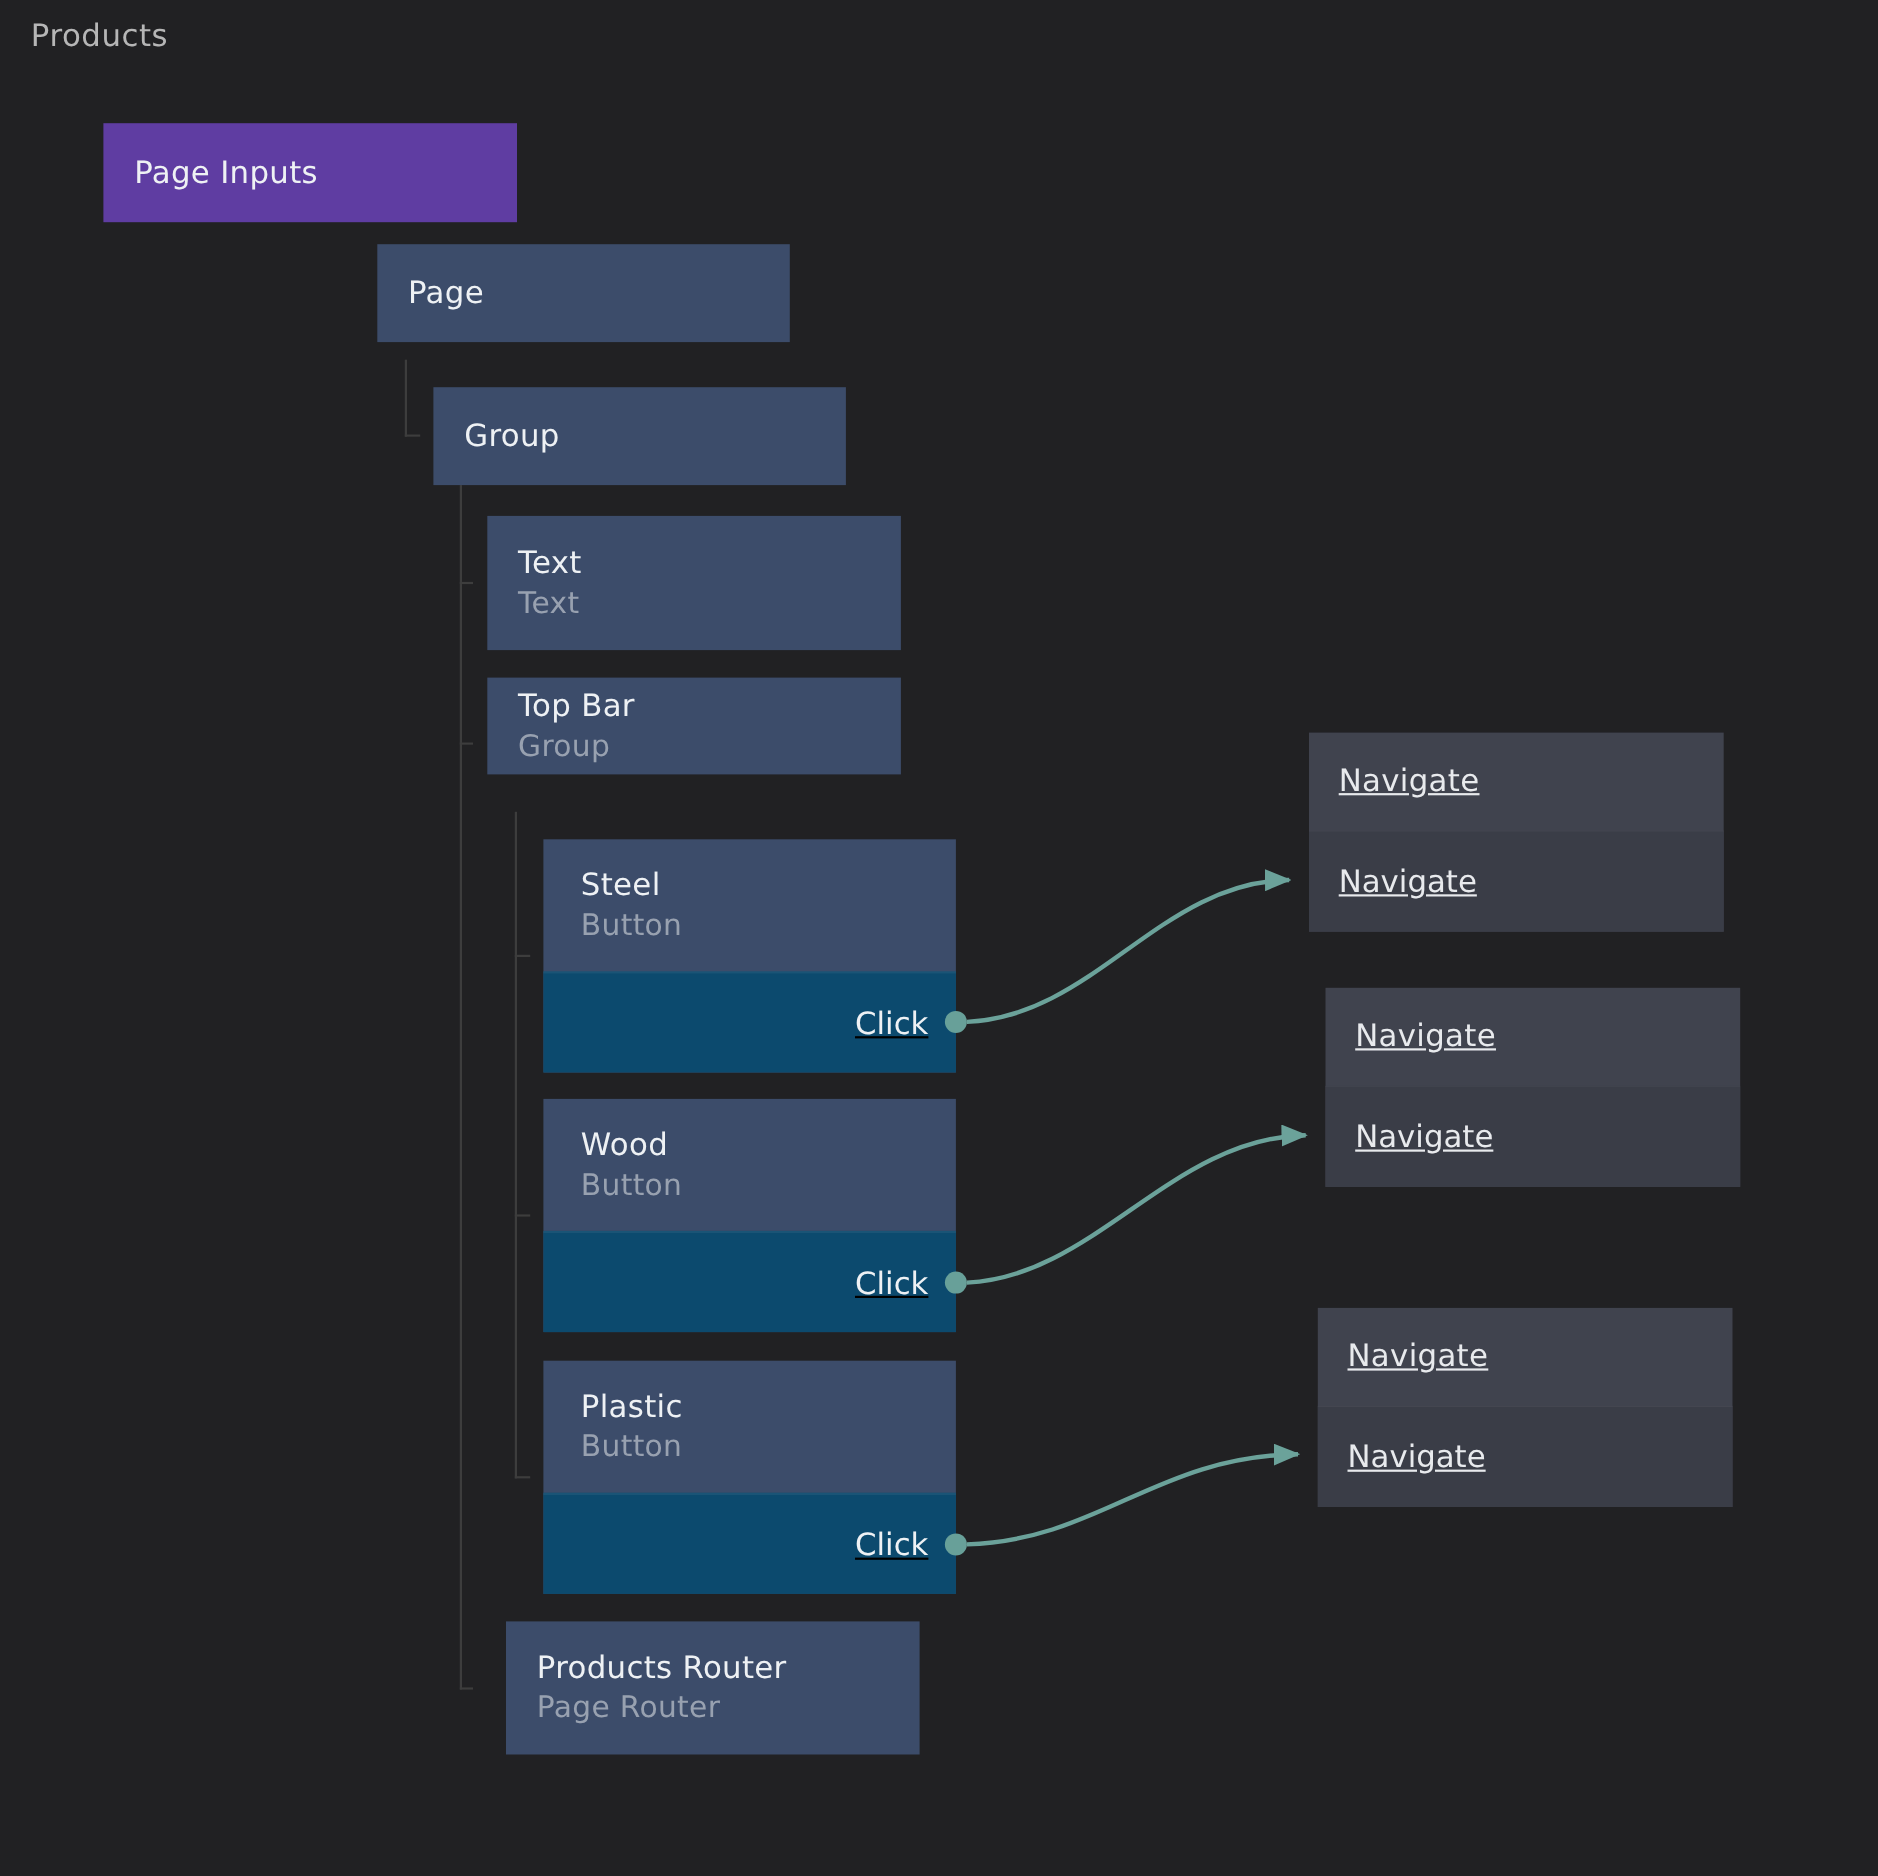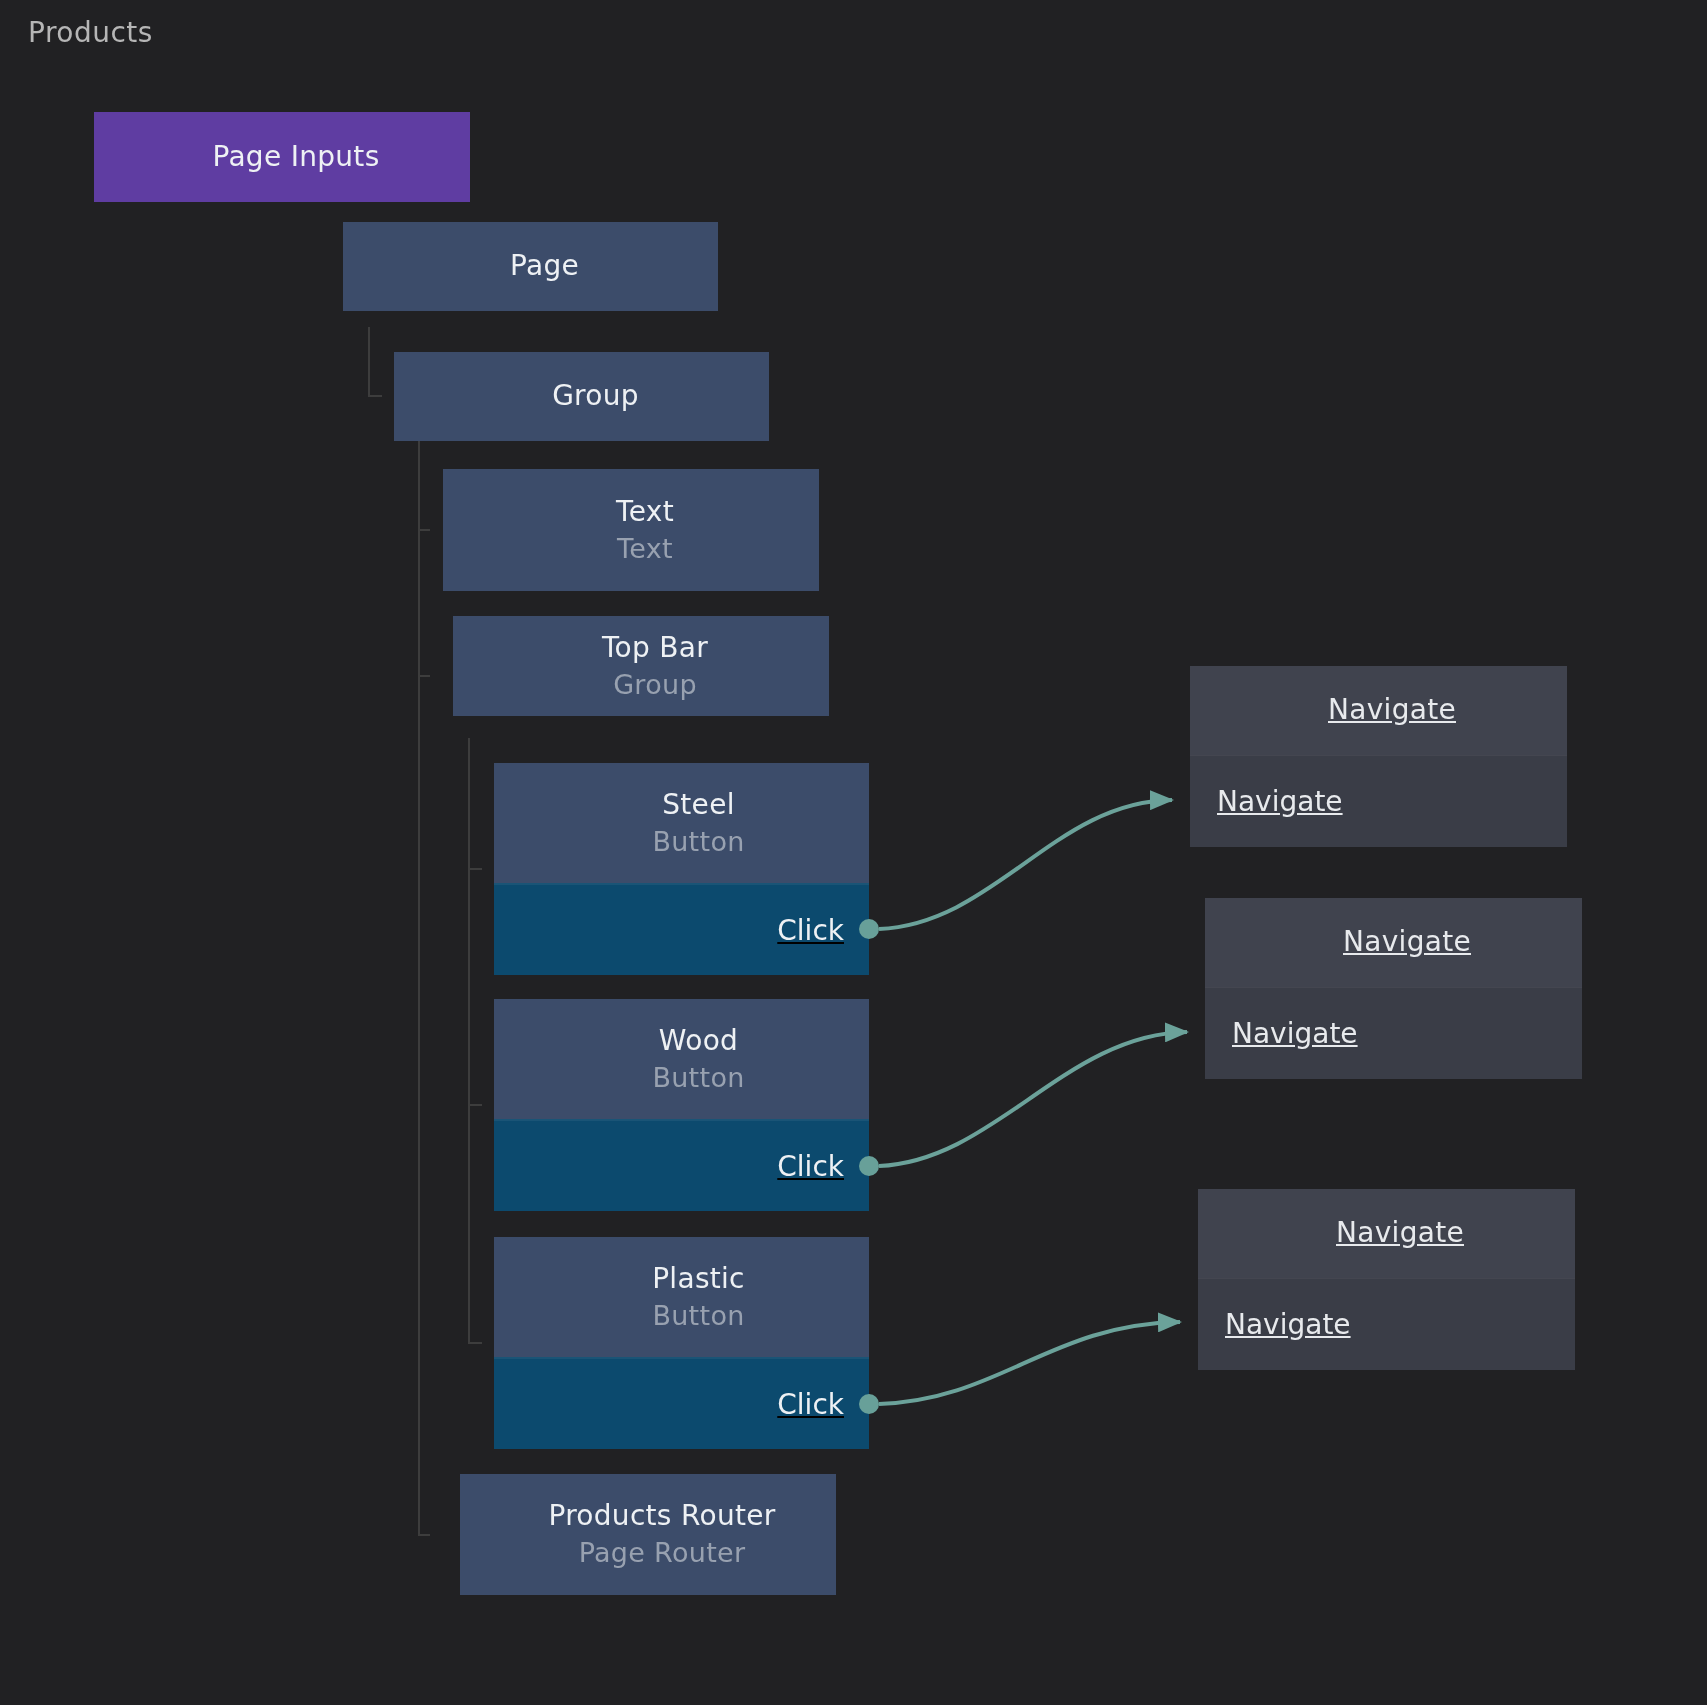--- a/index.html
+++ b/index.html
@@ -2,21 +2,21 @@
 <html><head>
 <meta charset="utf-8">
 <style>
   html,body{
     margin:0; padding:0;
     width:1707px; height:1705px;
     background:#212123;
     font-family:"DejaVu Sans","Liberation Sans",sans-serif;
     overflow:hidden;
   }
-  .canvas{position:relative; width:1707px; height:1705px;text-align:center;}
+  .canvas{position:relative; width:1707px; height:1705px;}
   .canvas-title{
     position:absolute; left:28px; top:16px;
     font-size:28px; color:#b6b6b6; letter-spacing:.5px;
   }
   
   .node{position:absolute; box-sizing:border-box;}
   .node .ttl{color:#eef1f4; font-size:28px; line-height:1.32; letter-spacing:.3px;}
   .node .sub{color:#98a1b0; font-size:27px; line-height:1.32; letter-spacing:.3px;}
   .pad{padding-left:28px; display:flex; flex-direction:column; justify-content:center; box-sizing:border-box;}
   
@@ -77,21 +77,21 @@
 
   <div class="node node-blue pad" style="left:394px; top:352px; width:375px; height:89px;">
     <div class="ttl">Group</div>
   </div>
 
   <div class="node node-blue pad" style="left:443px; top:469px; width:376px; height:122px;">
     <div class="ttl">Text</div>
     <div class="sub">Text</div>
   </div>
 
-  <div class="node node-blue pad" style="left:453px; top:616px; width:376px; height:100px;">
+  <div class="node node-blue pad" style="left:443px; top:616px; width:376px; height:88px;">
     <div class="ttl">Top Bar</div>
     <div class="sub">Group</div>
   </div>
 
   <div class="node node-blue node-event" style="left:494px; top:763px; width:375px; height:212px;">
     <div class="head pad">
       <div class="ttl">Steel</div>
       <div class="sub">Button</div>
     </div>
     <div class="event-row">

